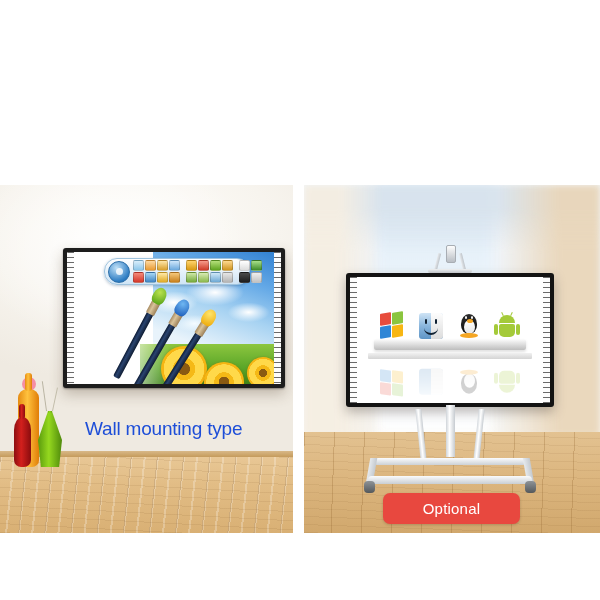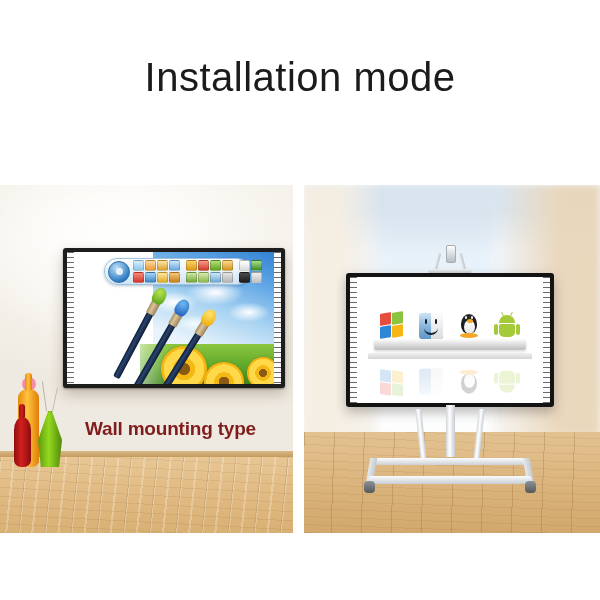--- a/index.html
+++ b/index.html
@@ -190,21 +190,21 @@
   }
   .flower-stem{position:absolute;left:28px;bottom:120px;width:1px;height:24px;background:#bdb9a6;}
   .twig{position:absolute;left:46px;bottom:122px;width:1px;height:30px;background:#b9b4a2;
     transform:rotate(-8deg);transform-origin:bottom;}
   .twig2{position:absolute;left:52px;bottom:122px;width:1px;height:24px;background:#c2bdaa;
     transform:rotate(12deg);transform-origin:bottom;}
 
   
   .caption-wall{
     position:absolute;left:85px;top:233px;
-    font-size:19px;font-weight:bold;color:#7f1d1d;letter-spacing:-.2px;
+    font-size:19px;font-weight:normal;color:#1d4ed8;letter-spacing:-.2px;
     white-space:nowrap;
   }
 
   
   .room-bg{
     position:absolute;inset:0;
     background:
       linear-gradient(180deg,#f3f6f8 0%, #eef2f6 40%, #f6f4ef 70%, #efeadf 100%);
   }
   .room-bg:before{ 
@@ -348,21 +348,20 @@
     display:flex;align-items:center;justify-content:center;
     color:#ffffff;font-size:15px;letter-spacing:.2px;
     box-shadow:0 1px 3px rgba(0,0,0,.18);
   }
 </style>
 </head>
 <body>
 
 <div id="root">
 
-  <div class="page-title">Installation mode</div>
 
   <div class="panel panel-left">
 
     <div class="wall"></div>
     <div class="baseboard"></div>
     <div class="floor"></div>
 
     <div class="board">
       <div class="board-inner">
         <div class="bpic">
@@ -530,15 +529,18 @@
       <span class="leg l"></span>
       <span class="leg r"></span>
       <span class="base-top"></span>
       <span class="base-side l"></span>
       <span class="base-side r"></span>
       <span class="base-bar"></span>
       <span class="caster l"></span>
       <span class="caster r"></span>
     </div>
 
+    <div class="badge-optional">
+      <span>Optional</span>
+    </div>
   </div>
 
 </div>
 
 </body></html>

